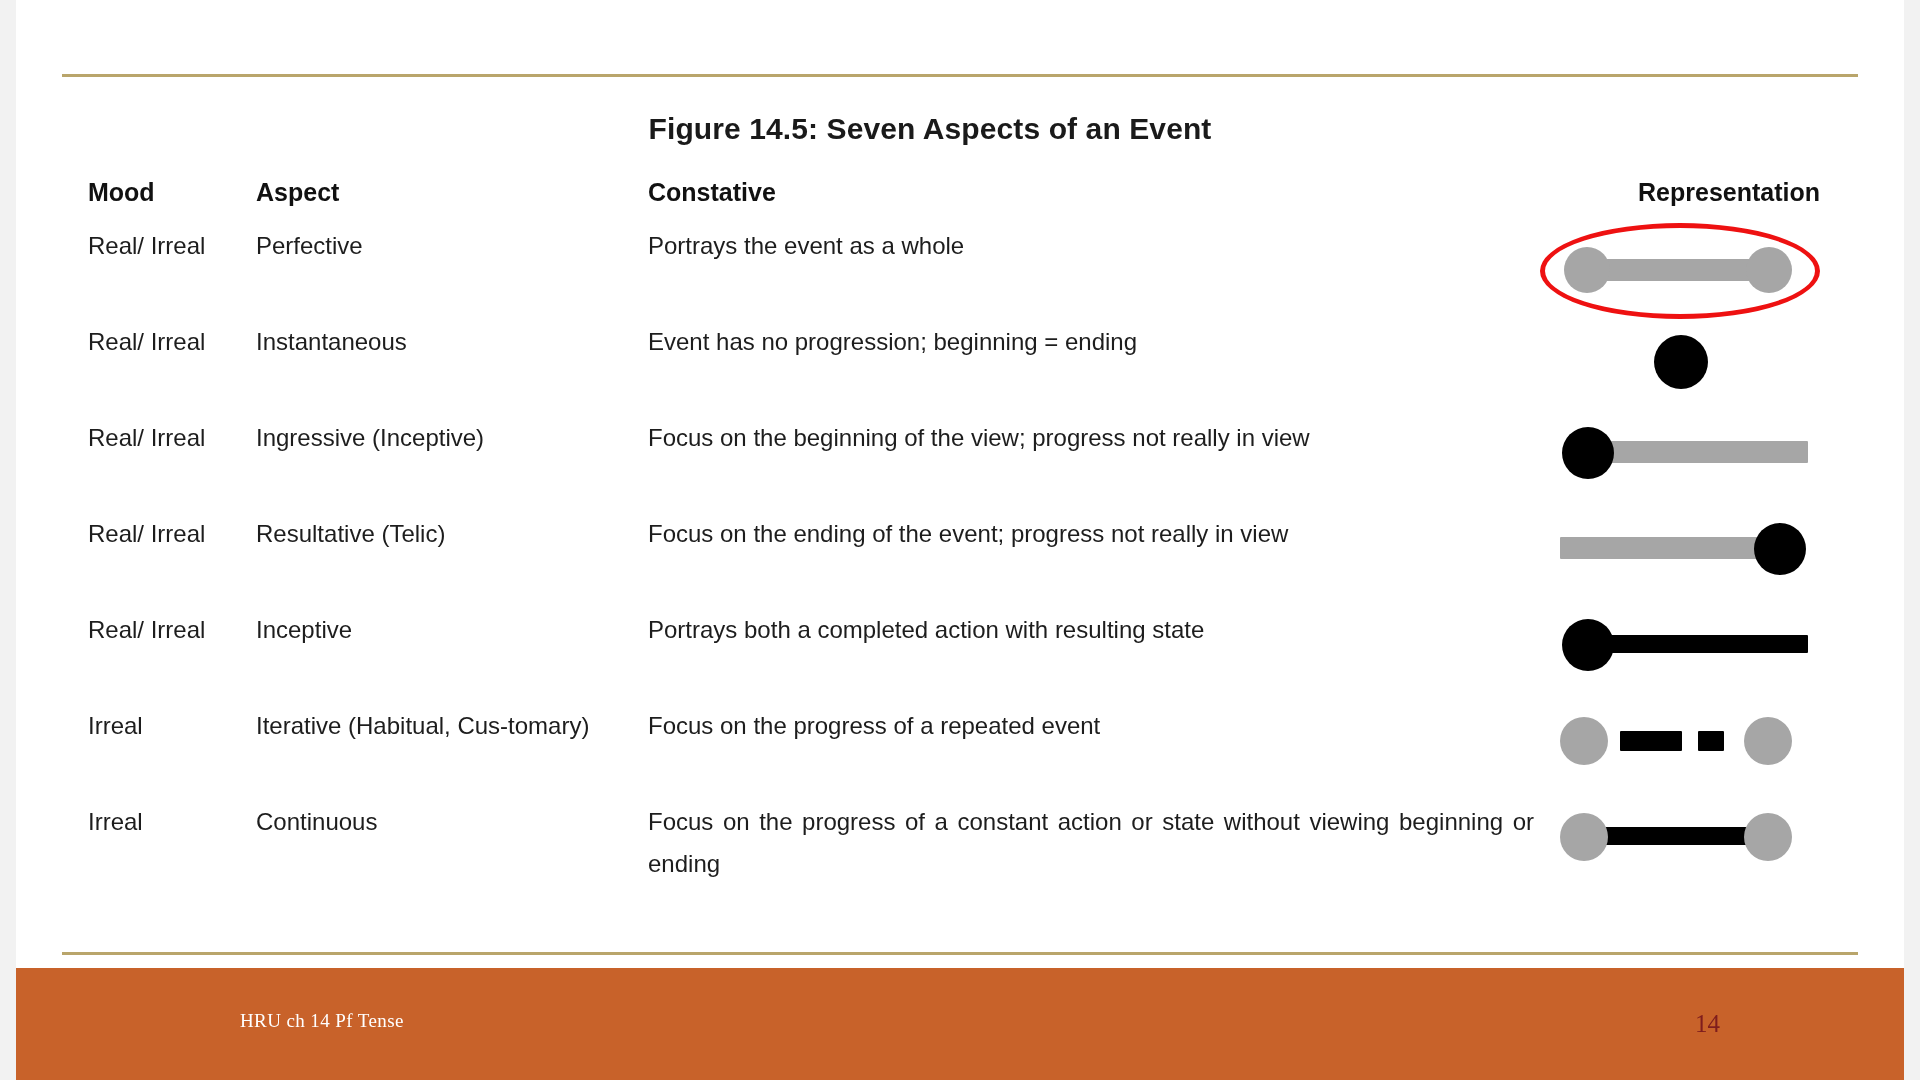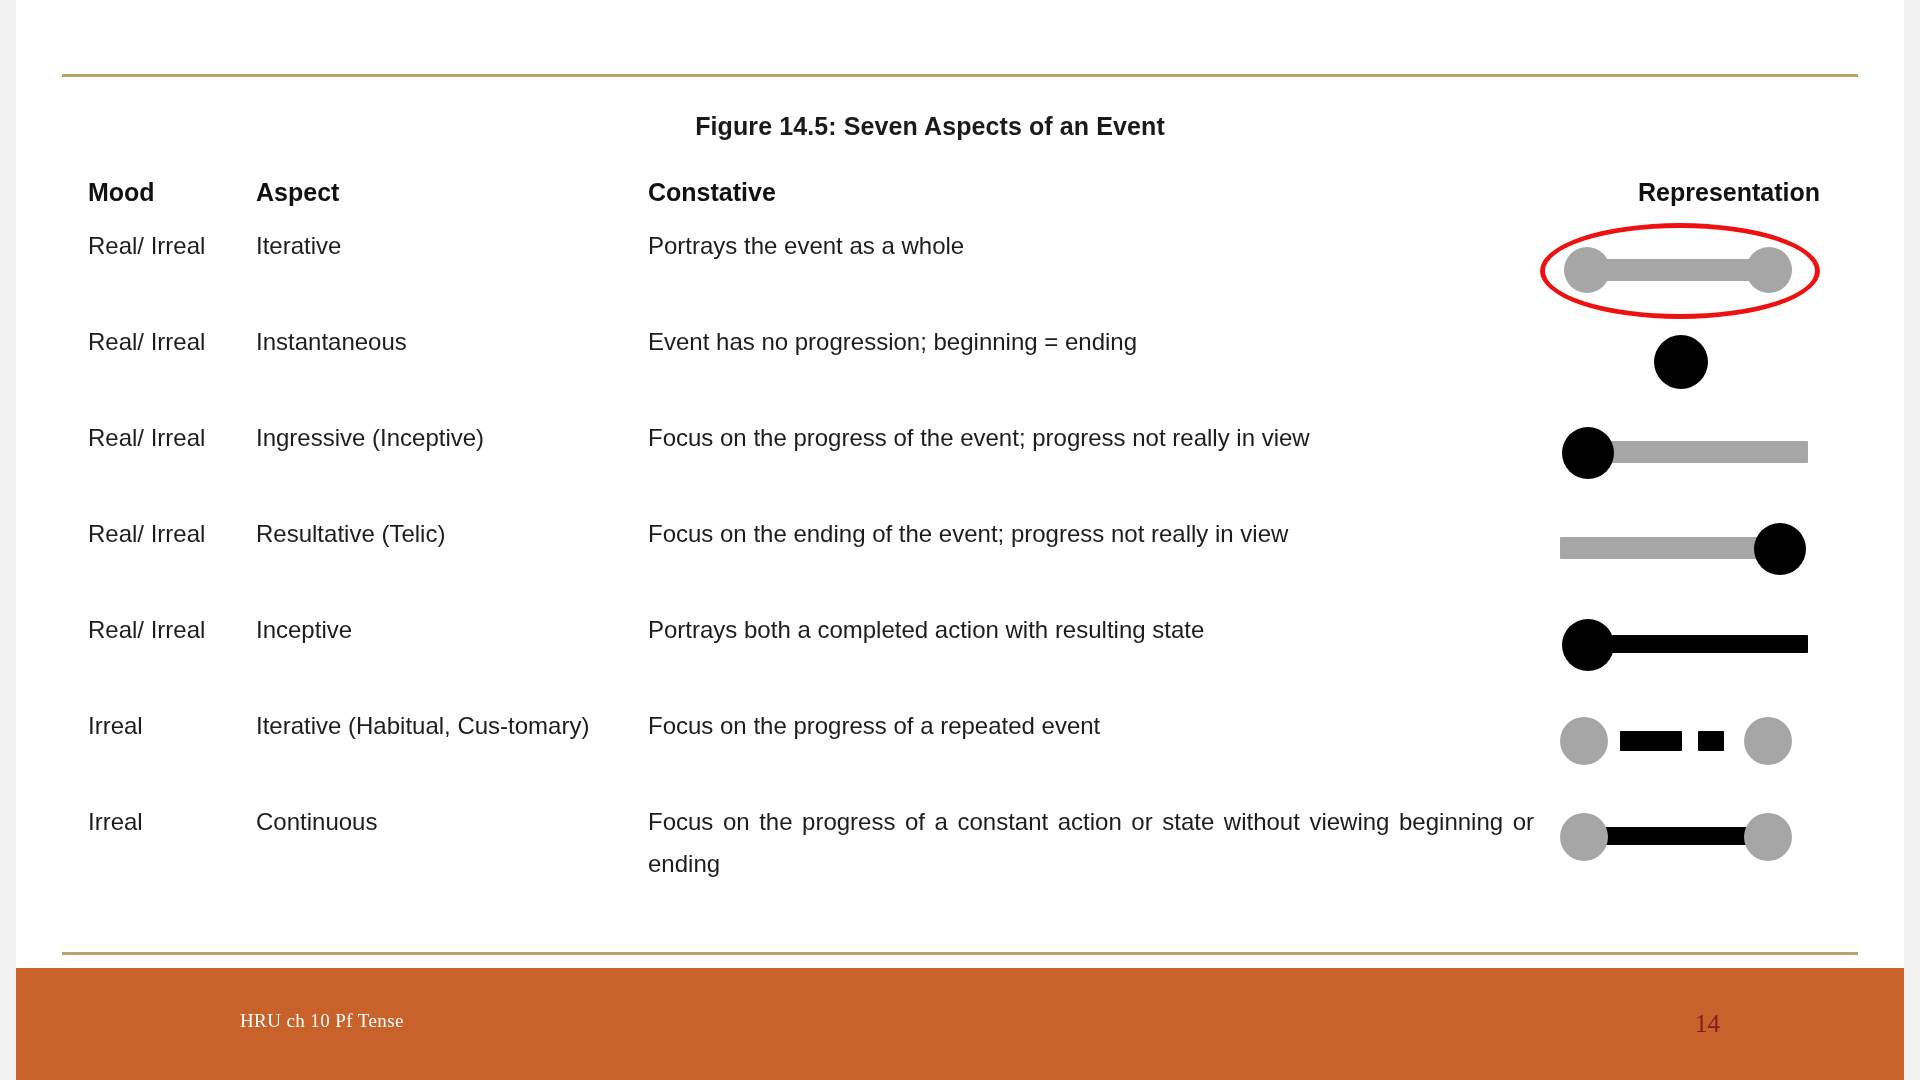--- a/index.html
+++ b/index.html
@@ -37,21 +37,21 @@
     top: 952px;
     height: 3px;
     background: #b9a56b;
   }
   .figure-title {
     position: absolute;
     top: 112px;
     left: 0;
     width: 1860px;
     text-align: center;
-    font-size: 25px;
+    font-size: 30px;
     font-weight: bold;
     color: #1a1a1a;
     letter-spacing: .1px;
   }
   .table {
     position: absolute;
     top: 178px;
     left: 88px;
     width: 1742px;
   }
@@ -171,21 +171,21 @@
 
     <div class="row header">
       <div class="c-mood">Mood</div>
       <div class="c-aspect">Aspect</div>
       <div class="c-desc">Constative</div>
       <div class="c-rep">Representation</div>
     </div>
 
     <div class="row body-row">
       <div class="c-mood cell">Real/ Irreal</div>
-      <div class="c-aspect cell">Iterative</div>
+      <div class="c-aspect cell">Perfective</div>
       <div class="c-desc cell">Portrays the event as a whole</div>
       <div class="c-rep">
         <div class="rep">
           <div class="bar gray" style="left:22px; top:34px; width:196px; height:22px;"></div>
           <div class="dot gray" style="left:6px;  top:22px; width:46px; height:46px;"></div>
           <div class="dot gray" style="left:188px;top:22px; width:46px; height:46px;"></div>
           <div class="highlight-ellipse" style="left:-18px; top:-2px; width:280px; height:96px;"></div>
         </div>
       </div>
     </div>
@@ -197,21 +197,21 @@
       <div class="c-rep">
         <div class="rep">
           <div class="dot black" style="left:96px; top:14px; width:54px; height:54px;"></div>
         </div>
       </div>
     </div>
 
     <div class="row body-row">
       <div class="c-mood cell">Real/ Irreal</div>
       <div class="c-aspect cell">Ingressive (Inceptive)</div>
-      <div class="c-desc cell">Focus on the progress of the event; progress not really in view</div>
+      <div class="c-desc cell">Focus on the beginning of the view; progress not really in view</div>
       <div class="c-rep">
         <div class="rep">
           <div class="bar gray" style="left:42px; top:24px; width:208px; height:22px;"></div>
           <div class="dot black" style="left:4px; top:10px; width:52px; height:52px;"></div>
         </div>
       </div>
     </div>
 
     <div class="row body-row">
       <div class="c-mood cell">Real/ Irreal</div>
@@ -262,21 +262,21 @@
           <div class="dot gray" style="left:186px;top:12px; width:48px; height:48px;"></div>
         </div>
       </div>
     </div>
 
   </div>
 
   <div class="bottom-rule"></div>
 
   <div class="footer"></div>
-  <div class="footer-text">HRU ch 10 Pf Tense</div>
+  <div class="footer-text">HRU ch 14 Pf Tense</div>
   <div class="footer-page">14</div>
 
   <div class="left-edge"></div>
   <div class="right-edge"></div>
   <div class="footer-cap-l"></div>
   <div class="footer-cap-r"></div>
 
 </div>
 
 </body></html>

